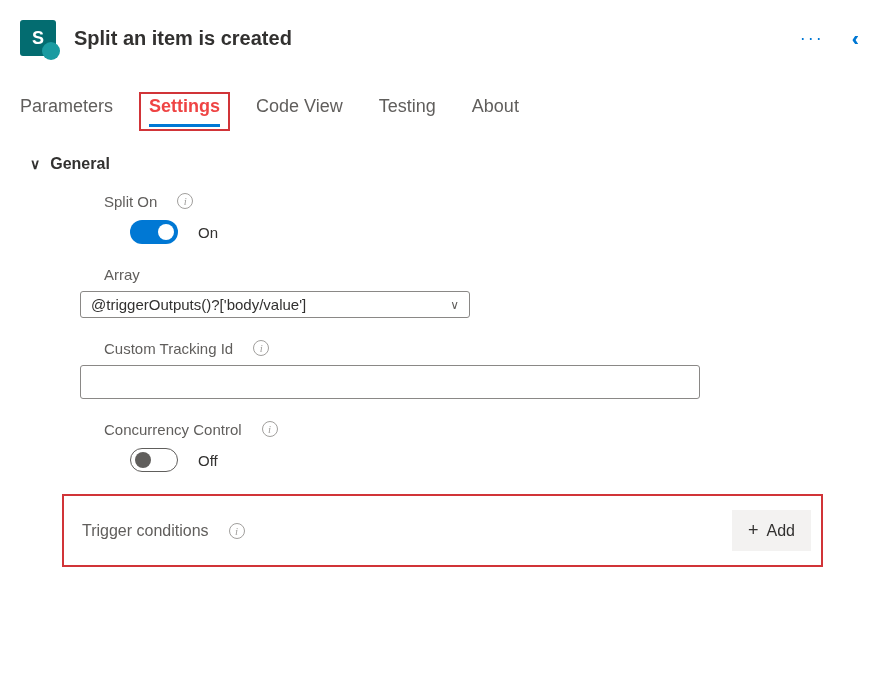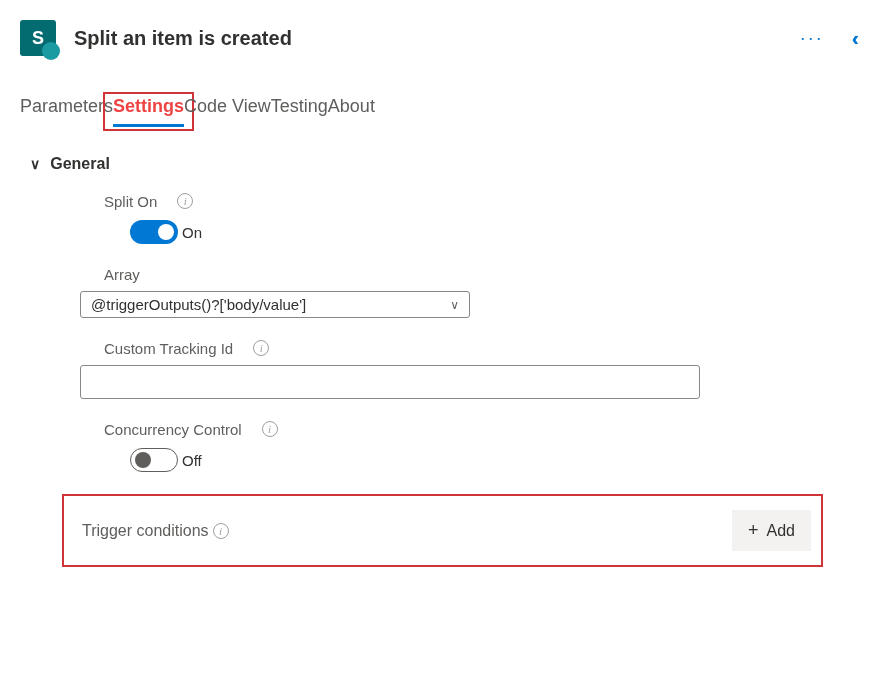--- a/index.html
+++ b/index.html
@@ -50,20 +50,21 @@
     .header-actions {
       display: flex;
       align-items: center;
       gap: 28px;
       color: #0078d4;
     }
     .ellipsis-icon { font-size: 18px; letter-spacing: 2px; cursor: pointer; }
     .collapse-icon { font-size: 20px; font-weight: 700; cursor: pointer; letter-spacing: -6px; }
     .tabs {
       display: flex;
+      gap: 36px;
       padding: 30px 20px 0 20px;
       font-size: 18px;
       color: #605e5c;
     }
     .tab { cursor: pointer; padding-bottom: 8px; }
     .tab.active {
       color: #ef4444;
       font-weight: 600;
       border-bottom: 3px solid #0078d4;
     }
@@ -107,21 +108,21 @@
       align-items: center;
       justify-content: center;
       font-size: 11px;
       color: #a19f9d;
       font-style: italic;
       font-family: Georgia, serif;
     }
     .toggle-row {
       display: flex;
       align-items: center;
-      gap: 4px;
+      gap: 20px;
       padding-left: 50px;
       margin-top: 10px;
     }
     .toggle {
       width: 48px;
       height: 24px;
       border-radius: 12px;
       position: relative;
       cursor: pointer;
     }
@@ -165,21 +166,21 @@
       align-items: center;
       justify-content: space-between;
       border: 2px solid #d13438;
       padding: 14px 10px 14px 18px;
       margin-left: -18px;
       margin-right: 30px;
     }
     .trigger-label {
       display: flex;
       align-items: center;
-      gap: 4px;
+      gap: 20px;
       color: #605e5c;
       font-size: 16px;
     }
     .add-btn {
       display: flex;
       align-items: center;
       gap: 8px;
       background: #f3f2f1;
       border: none;
       padding: 10px 16px;

